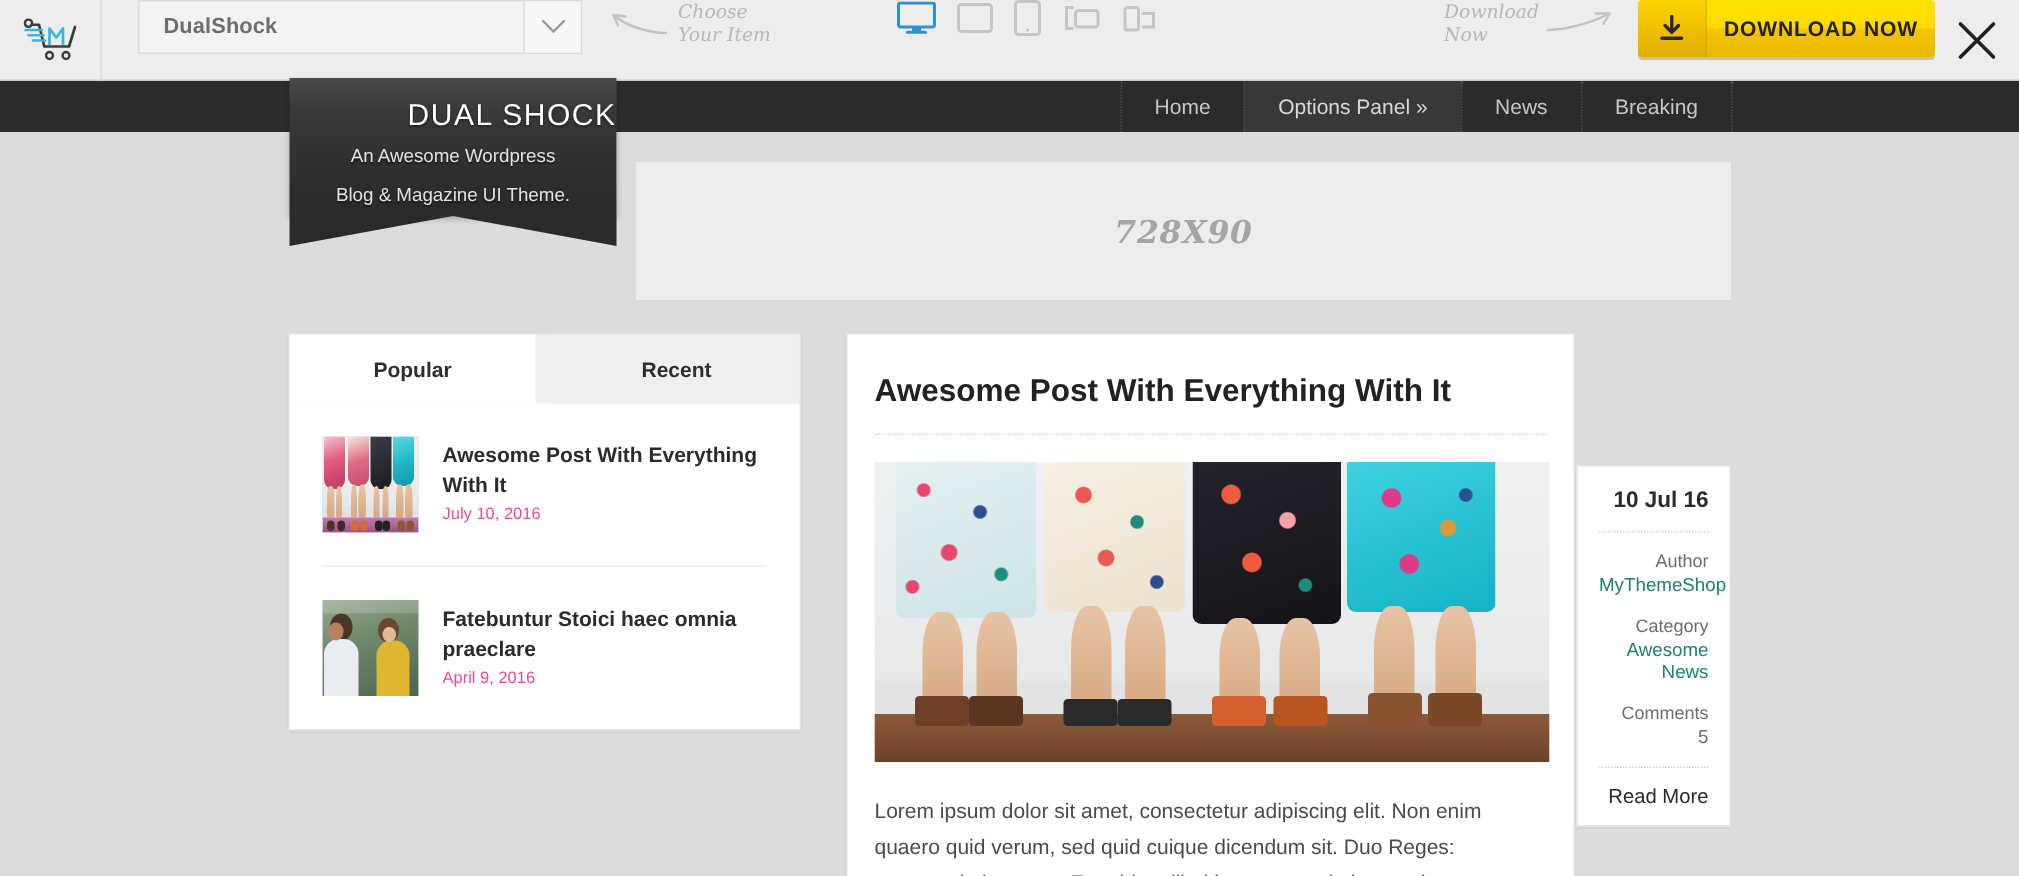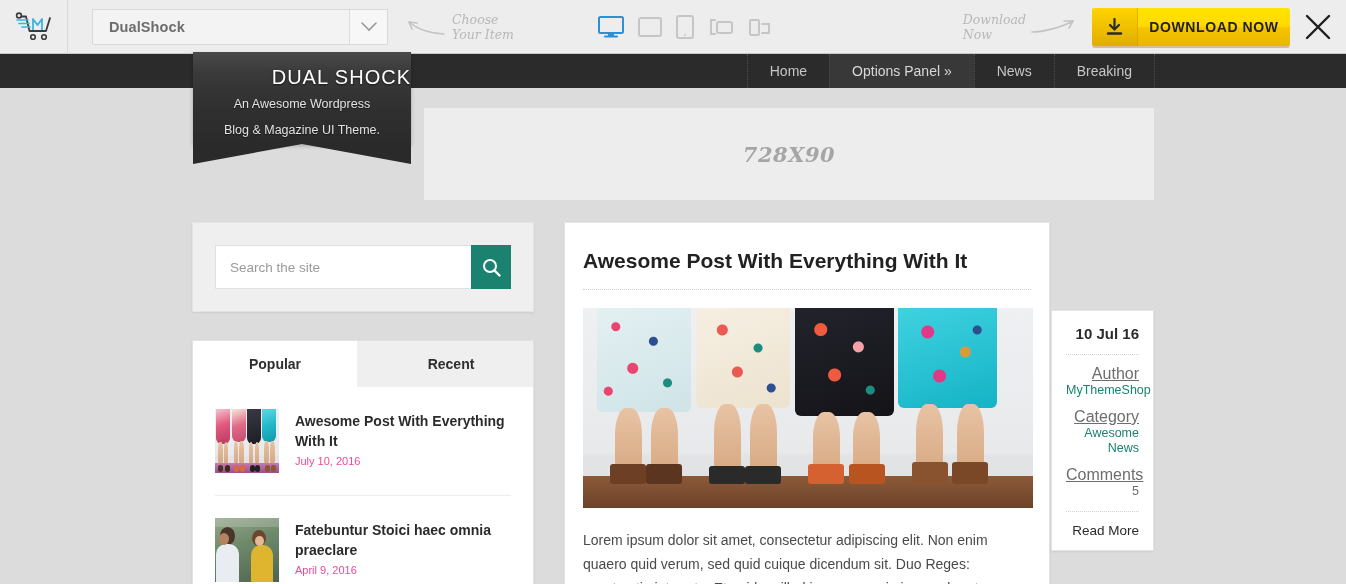--- a/index.html
+++ b/index.html
@@ -9,21 +9,21 @@
     background: #dcdcdc;
     font-family: "Liberation Sans", sans-serif;
   }
 
   
   .toolbar {
     position: absolute; top: 0; left: 0;
     width: 1346px; height: 54px;
     background: #ededed;
     border-bottom: 1px solid #c9c9c9;
-    display: flex; align-items: center;
+    display: flex; align-items: flex-start;
   }
   .tb-logo {
     width: 68px; height: 54px;
     display: flex; align-items: center; justify-content: center;
     border-right: 1px solid #d8d8d8;
   }
   .tb-select-wrap {
     margin-left: 24px;
     width: 296px; height: 36px;
     display: flex; align-items: stretch;
@@ -261,21 +261,21 @@
     box-shadow: 0 1px 2px rgba(0,0,0,.07);
     text-align: right;
     padding: 0 14px;
   }
   .meta-date {
     font-size: 15px; font-weight: bold; color: #2b2b2b;
     padding: 14px 0 12px 0;
     border-bottom: 1px dotted #d2d2d2;
   }
   .meta-group { padding-top: 10px; }
-  .meta-lbl { font-size: 16px; color: #6d6d6d; line-height: 18px; text-decoration: underline; }
+  .meta-lbl { font-size: 12px; color: #6d6d6d; line-height: 18px; }
   .meta-val { font-size: 12.5px; color: #1b8270; line-height: 15px; cursor: pointer; }
   .meta-val.plain { color: #6d6d6d; cursor: default; }
   .meta-more {
     margin-top: 12px;
     border-top: 1px dotted #d2d2d2;
     padding: 11px 0 12px 0;
     font-size: 13.5px; font-weight: normal; color: #2b2b2b;
     cursor: pointer;
   }
 
@@ -397,31 +397,20 @@
 </div>
 
 <div class="page">
 
   <div class="ad-banner">
     <div class="ad-text">728X90</div>
   </div>
 
   <aside class="sidebar">
 
-    <div class="widget search-widget">
-      <div class="search-row">
-        <input class="search-input" type="text" placeholder="Search the site" style="">
-        <button class="search-btn">
-          <svg width="19" height="19" viewBox="0 0 19 19">
-            <circle cx="8" cy="8" r="6" fill="none" stroke="#fff" stroke-width="2"></circle>
-            <path d="M12.5 12.5 L17.5 17.5" stroke="#fff" stroke-width="2.4" stroke-linecap="round"></path>
-          </svg>
-        </button>
-      </div>
-    </div>
 
     <div class="widget">
       <div class="tabs">
         <div class="tab active">Popular</div>
         <div class="tab inactive">Recent</div>
       </div>
       <div class="post-list">
 
         <div class="post-item">
           <div class="thumb">

